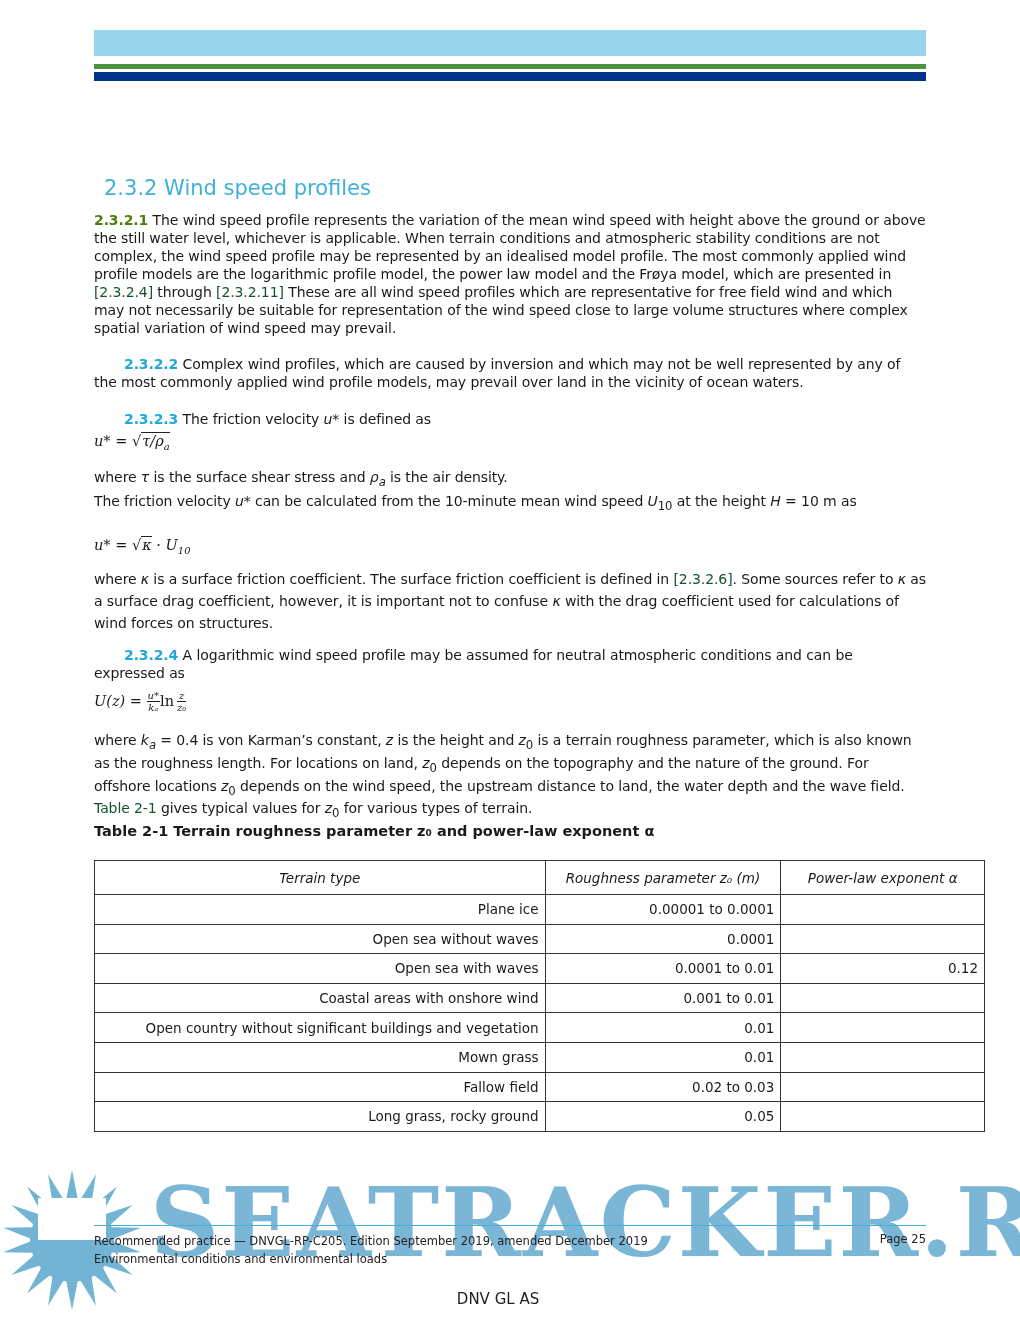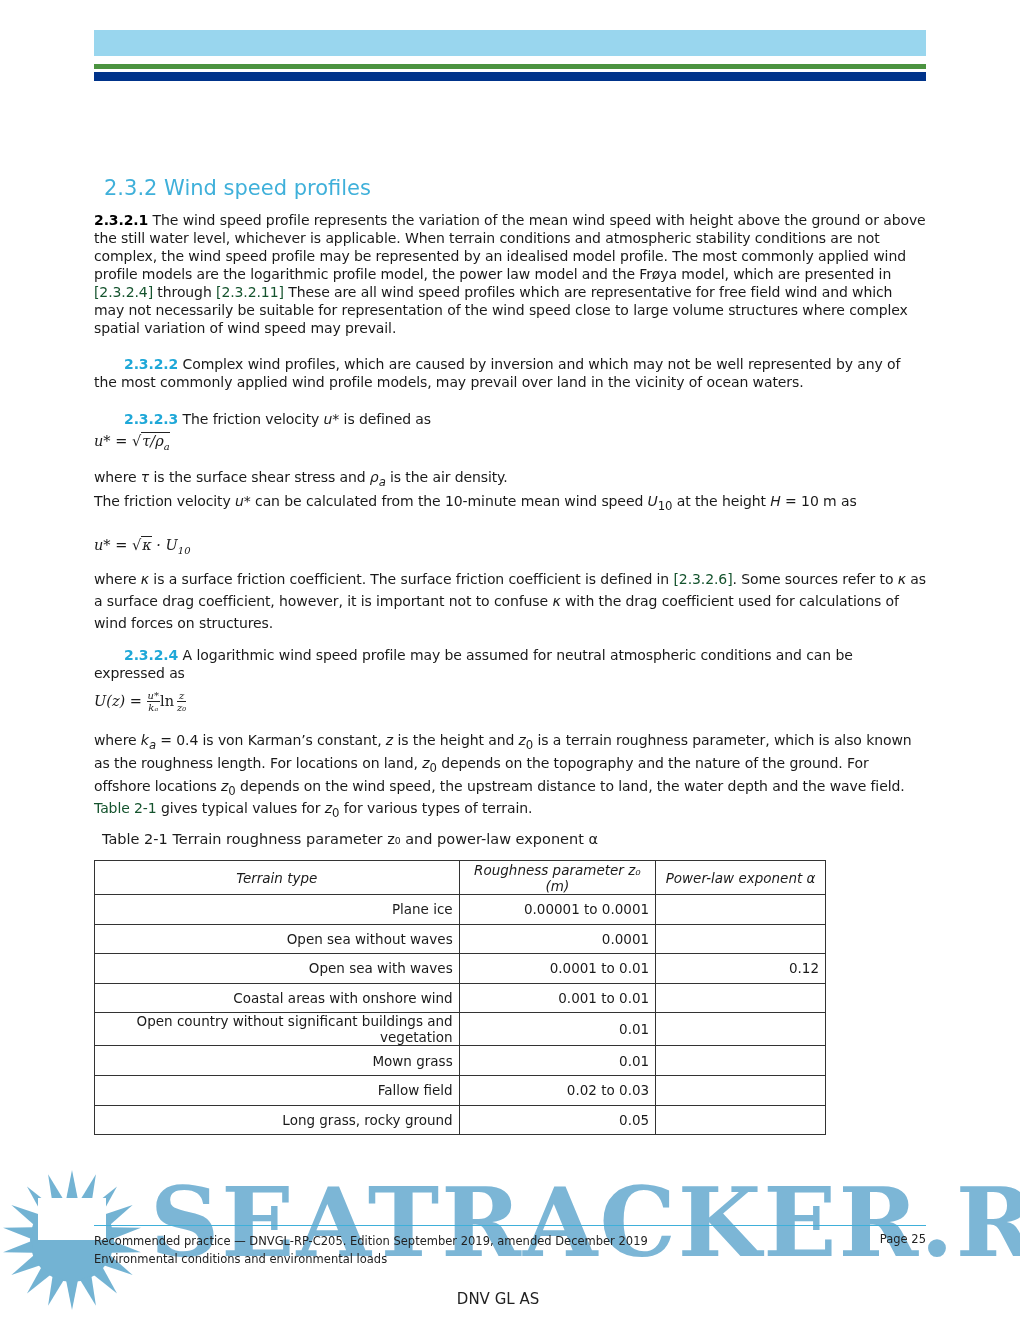--- a/index.html
+++ b/index.html
@@ -8,33 +8,33 @@
     font-family: "DejaVu Sans", sans-serif; color: #1a1a1a; overflow: hidden;
   }
   .bar { position: absolute; left: 94px; width: 832px; }
   .bar-light { top: 30px; height: 26px; background: #99d6ee; }
   .bar-green { top: 64px; height: 5px; background: #4b9340; }
   .bar-navy { top: 72px; height: 9px; background: #00338a; }
 
   .content { position: absolute; left: 94px; top: 0; width: 832px; }
   .heading { position: absolute; top: 166px; left: 0; font-size: 21px; color: #3fb0da; font-weight: normal; margin: 10px; white-space: nowrap; }
   .para { position: absolute; left: 0; width: 832px; font-size: 14px; line-height: 18px; margin: 0; letter-spacing: -0.1px; }
-  .num-red { color: #000000; font-weight: bold; }
+  .num-red { color: #4d7c0f; font-weight: bold; }
   .num-blue { color: #1fa8d8; font-weight: bold; margin-left: 30px; }
   .link { color: #14532d; }
   .eq { position: absolute; left: 0; font-family: "DejaVu Serif", serif; font-style: italic; font-size: 14.5px; }
   .eq sub { font-size: 10px; }
   .sqrt { border-top: 1px solid #222; padding-left: 1px; }
   .frac { display: inline-block; vertical-align: middle; text-align: center; font-size: 10px; line-height: 11px; }
   .frac .top { display: block; border-bottom: 1px solid #222; padding: 0 1px; }
   .frac .bot { display: block; }
   .it { font-style: italic; }
 
-  .table-title { position: absolute; top: 823px; left: 0; font-size: 14.5px; font-weight: normal; margin: 8px; }
-  table.terrain { position: absolute; top: 860px; left: 0; width: 732px; border-collapse: collapse; font-size: 13.5px; }
+  .table-title { position: absolute; top: 823px; left: 0; font-size: 14.5px; font-weight: bold; margin: 0; }
+  table.terrain { position: absolute; top: 860px; left: 0; width: 891px; border-collapse: collapse; font-size: 13.5px; }
   table.terrain td, table.terrain th { border: 1.3px solid #333; padding: 0 6px; height: 28.6px; text-align: right; font-weight: normal; }
   table.terrain th { font-style: italic; text-align: center; height: 33px; }
   table.terrain col.c1 { width: 407px; } table.terrain col.c2 { width: 213px; } table.terrain col.c3 { width: 184px; }
 
   .footer-line { position: absolute; left: 94px; top: 1225px; width: 832px; height: 1px; background: #3fb0da; }
   .footer-left { position: absolute; left: 94px; top: 1232px; font-size: 11.5px; line-height: 18px; color: #222; }
   .footer-right { position: absolute; right: 94px; top: 1232px; font-size: 11.5px; color: #222; }
   .footer-org { position: absolute; left: 0; width: 996px; top: 1290px; text-align: center; font-size: 15px; color: #222; }
 
   .watermark { position: absolute; left: 0; top: 1170px; width: 1020px; height: 150px; pointer-events: none; opacity: 0.85; }

